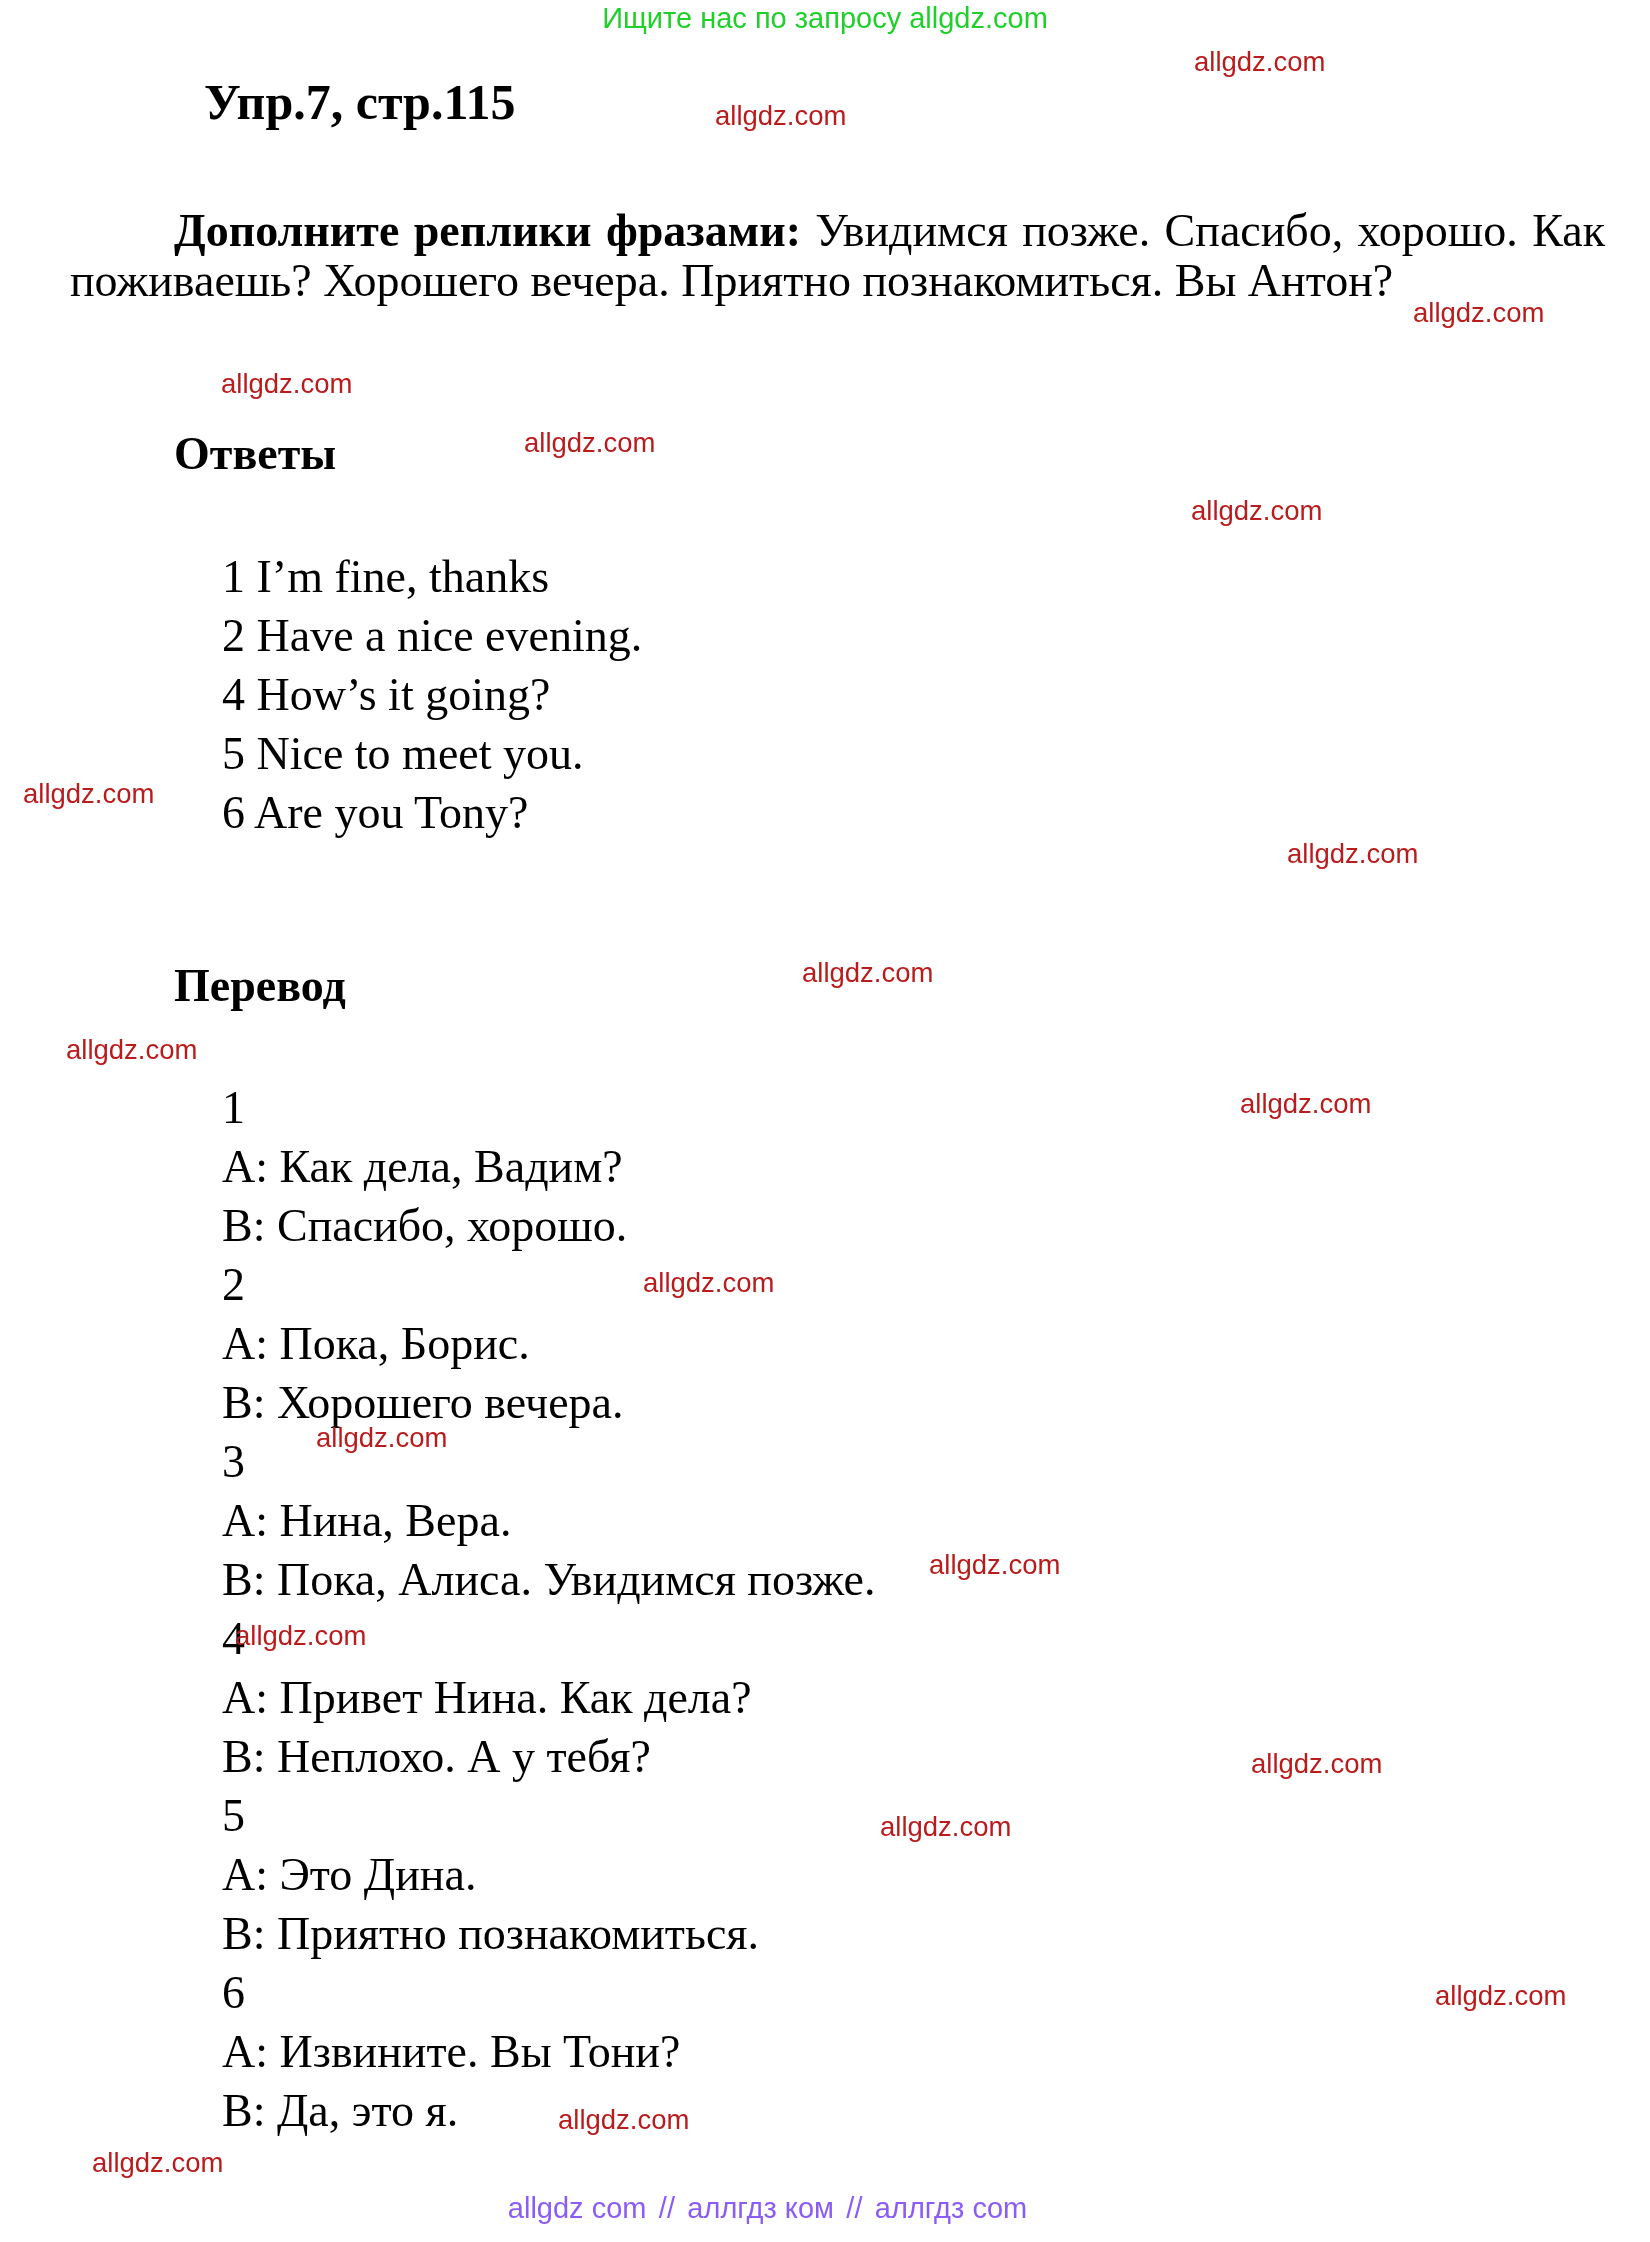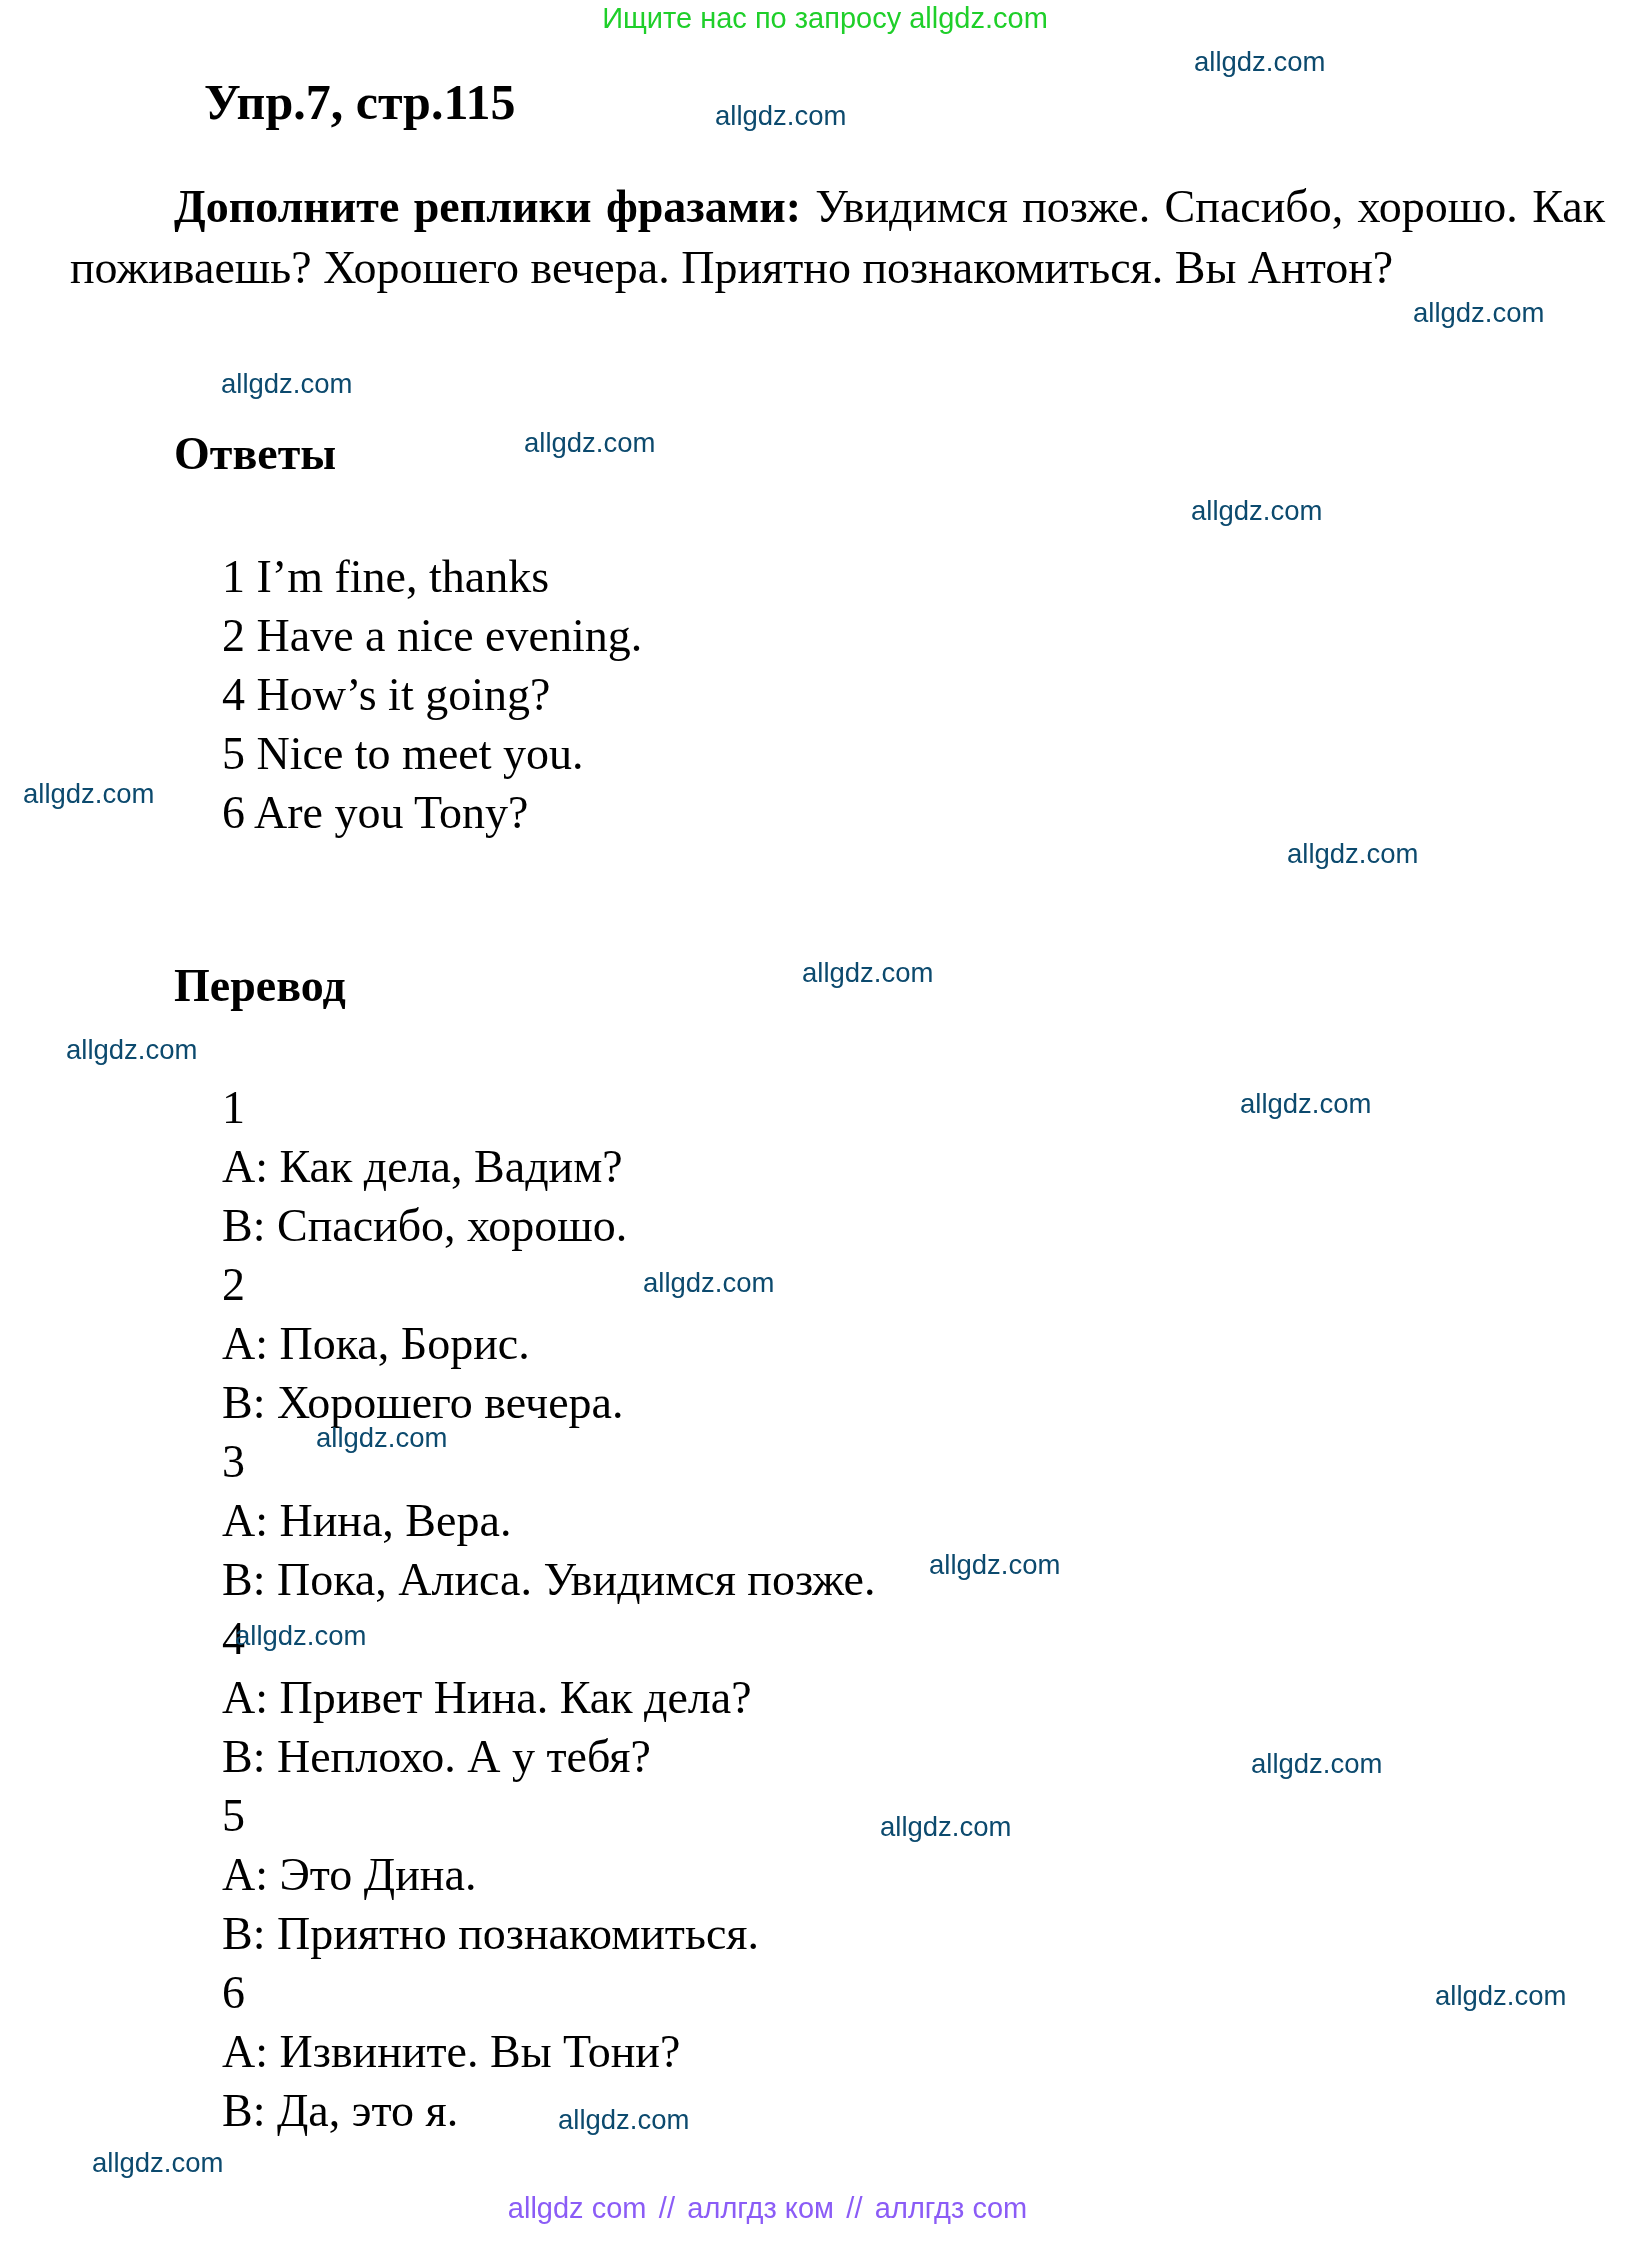--- a/index.html
+++ b/index.html
@@ -2,27 +2,27 @@
 <html style="font-size:14px"><head>
 <meta charset="utf-8">
 <style>
   html, body { margin: 0; padding: 0; background: #ffffff; }
   body { width: 1650px; height: 2242px; position: relative; overflow: hidden; }
   .abs { position: absolute; white-space: nowrap; }
   .serif { font-family: "Liberation Serif", "DejaVu Serif", serif; color: #000; }
   .sans { font-family: "Liberation Sans", "DejaVu Sans", sans-serif; }
   .top-banner { left: 0; width: 1650px; top: 1.8px; text-align: center; font-size: 29px; color: #1fcf2a; }
   .title { left: 174px; top: 73px; font-size: 50px; font-weight: bold; margin-left: 30px; }
-  .task { left: 70px; top: 176px; width: 1535px; font-size: 46px; line-height: 61px; white-space: normal; text-align: justify; text-align-last: left; }
+  .task { left: 70px; top: 206px; width: 1535px; font-size: 46px; line-height: 50px; white-space: normal; text-align: justify; text-align-last: left; }
   .task .indent { display: inline-block; width: 104px; }
   .task b { font-weight: bold; }
   .section-head { left: 174px; font-size: 46px; font-weight: bold; }
   .list { left: 174px; font-size: 46px; line-height: 59px; margin-left: 48px; }
   .list div { height: 59px; }
-  .wm { font-size: 27.5px; color: #0c4a6e; }
+  .wm { font-size: 27.5px; color: #b91c1c; }
   .footer { left: 0; width: 1535px; top: 2192px; text-align: center; font-size: 29px; color: #8b5cf6; }
   .footer .sep { padding: 0 12.4px; }
 </style>
 </head>
 <body>
 
 <div class="abs sans top-banner">Ищите нас по запросу allgdz.com</div>
 
 <div class="abs serif title">Упр.7, стр.115</div>
 

